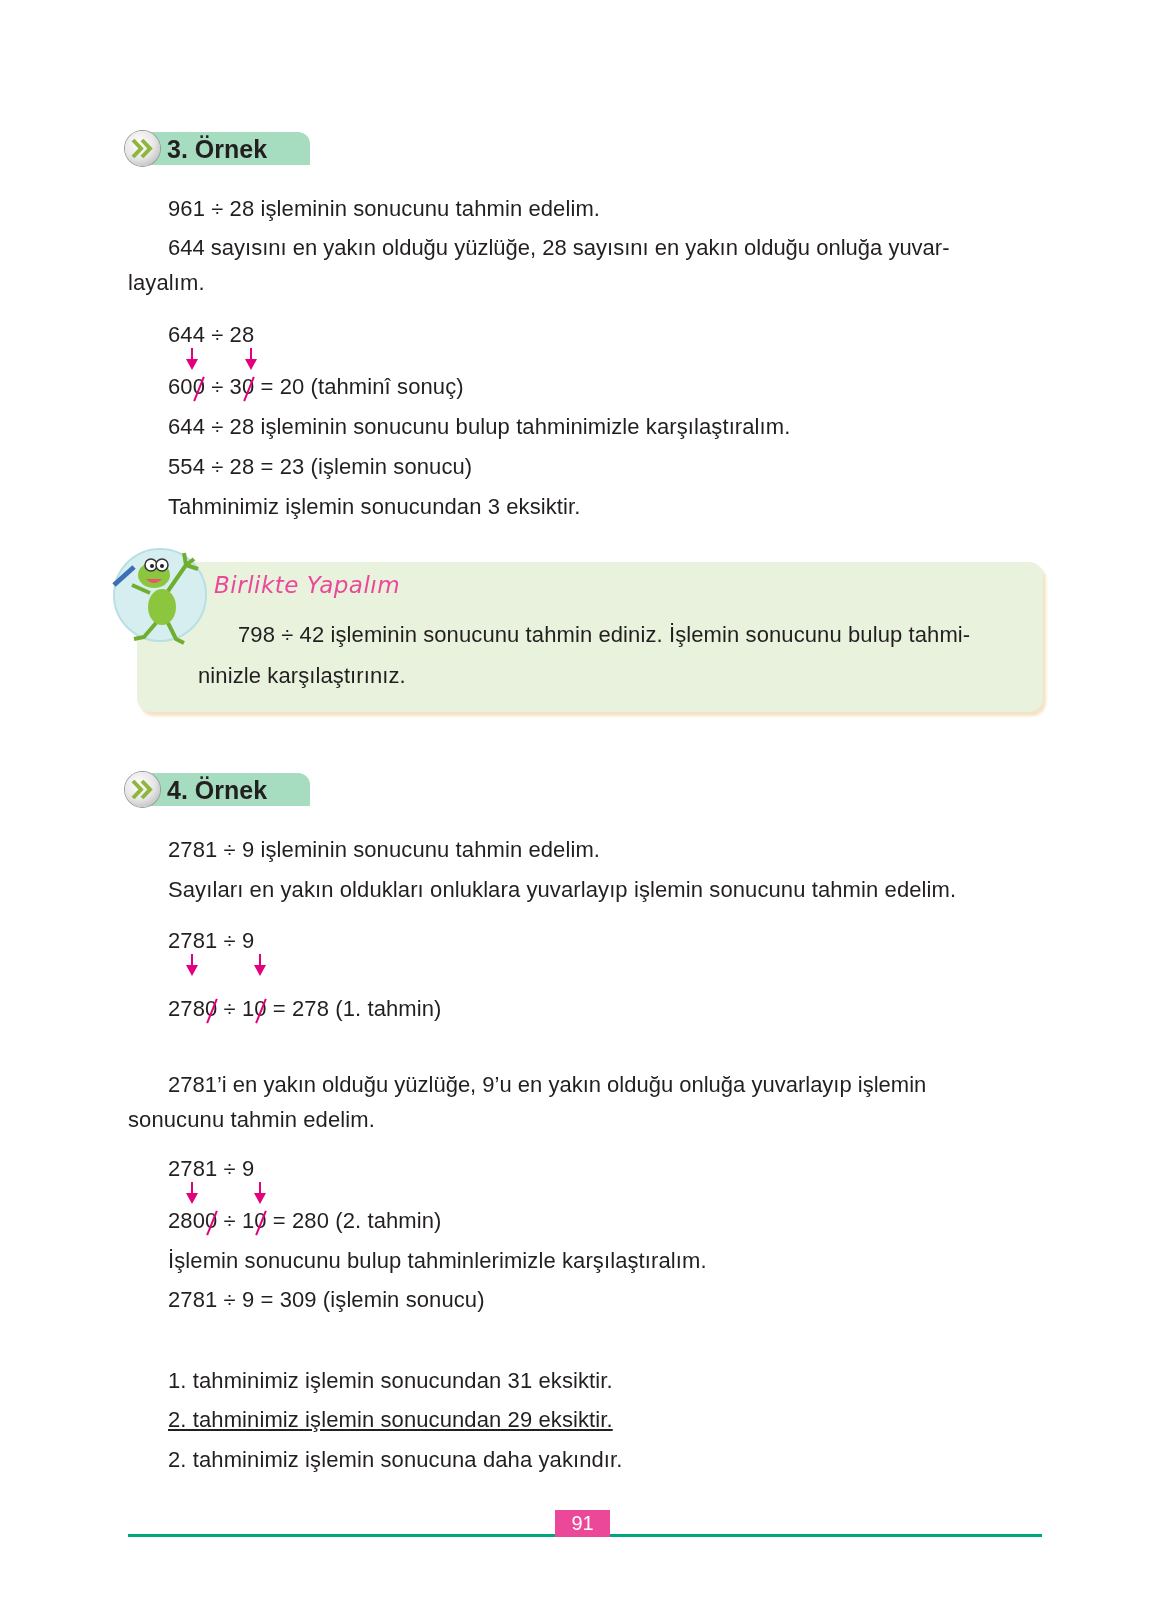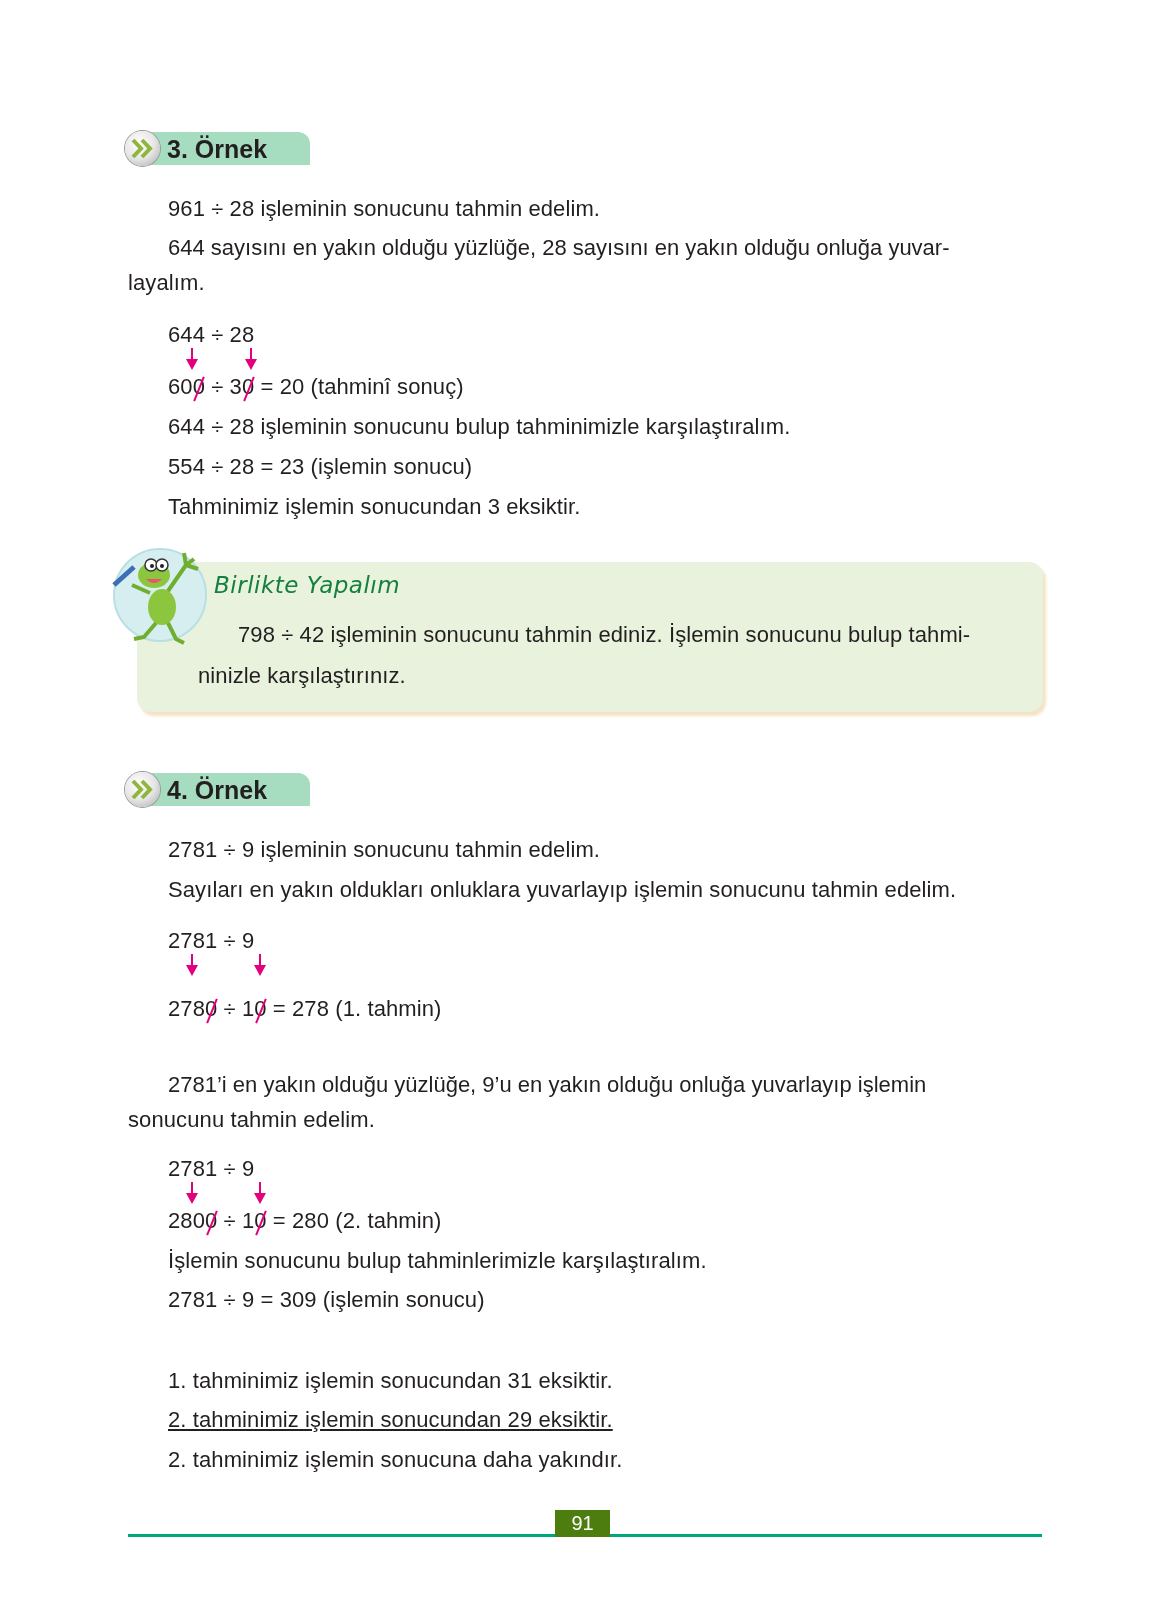--- a/index.html
+++ b/index.html
@@ -17,24 +17,24 @@
   .hdr-text { position:absolute; left:42px; top:3px; font-size:25px; font-weight:bold; line-height:30px; color:#231f20; }
   .slash { position:relative; display:inline-block; }
   .slash::after { content:""; position:absolute; left:45%; top:2px; width:2px; height:26px; background:#e4007c;
                   transform:rotate(22deg); transform-origin:center; }
   .arrow { position:absolute; width:2px; background:#e4007c; }
   .arrow::after { content:""; position:absolute; left:-5px; bottom:-2px; width:0; height:0;
                   border-left:6px solid transparent; border-right:6px solid transparent; border-top:11px solid #e4007c; }
   .box { position:absolute; left:137px; top:562px; width:906px; height:150px; background:#e8f2dd;
          border-radius:14px; box-shadow:3px 4px 3px #f4e2c6; }
   .box-title { position:absolute; left:214px; top:572px; font-family:"DejaVu Sans", sans-serif; font-style:italic;
-               font-size:23px; color:#15803d; letter-spacing:0.5px; }
+               font-size:23px; color:#ec4899; letter-spacing:0.5px; }
   .frog { position:absolute; left:104px; top:545px; width:106px; height:104px; }
   .footer-line { position:absolute; top:1534px; height:3px; background:#00a67e; }
-  .page-num { position:absolute; left:555px; top:1510px; width:55px; height:27px; background:#4d7c0f; color:#ffffff;
+  .page-num { position:absolute; left:555px; top:1510px; width:55px; height:27px; background:#ec4899; color:#ffffff;
               font-size:20px; text-align:center; line-height:27px; }
 </style>
 </head>
 <body>
 
 <div class="hdr" style="left:125px; top:131px;">
   <div class="hdr-bar"></div>
   <div class="hdr-circle">
     <svg width="24" height="21" viewBox="0 0 24 21">
         <path d="M2 2 L10 10.5 L2 19" stroke="#8fb53a" stroke-width="4" fill="none"></path>

